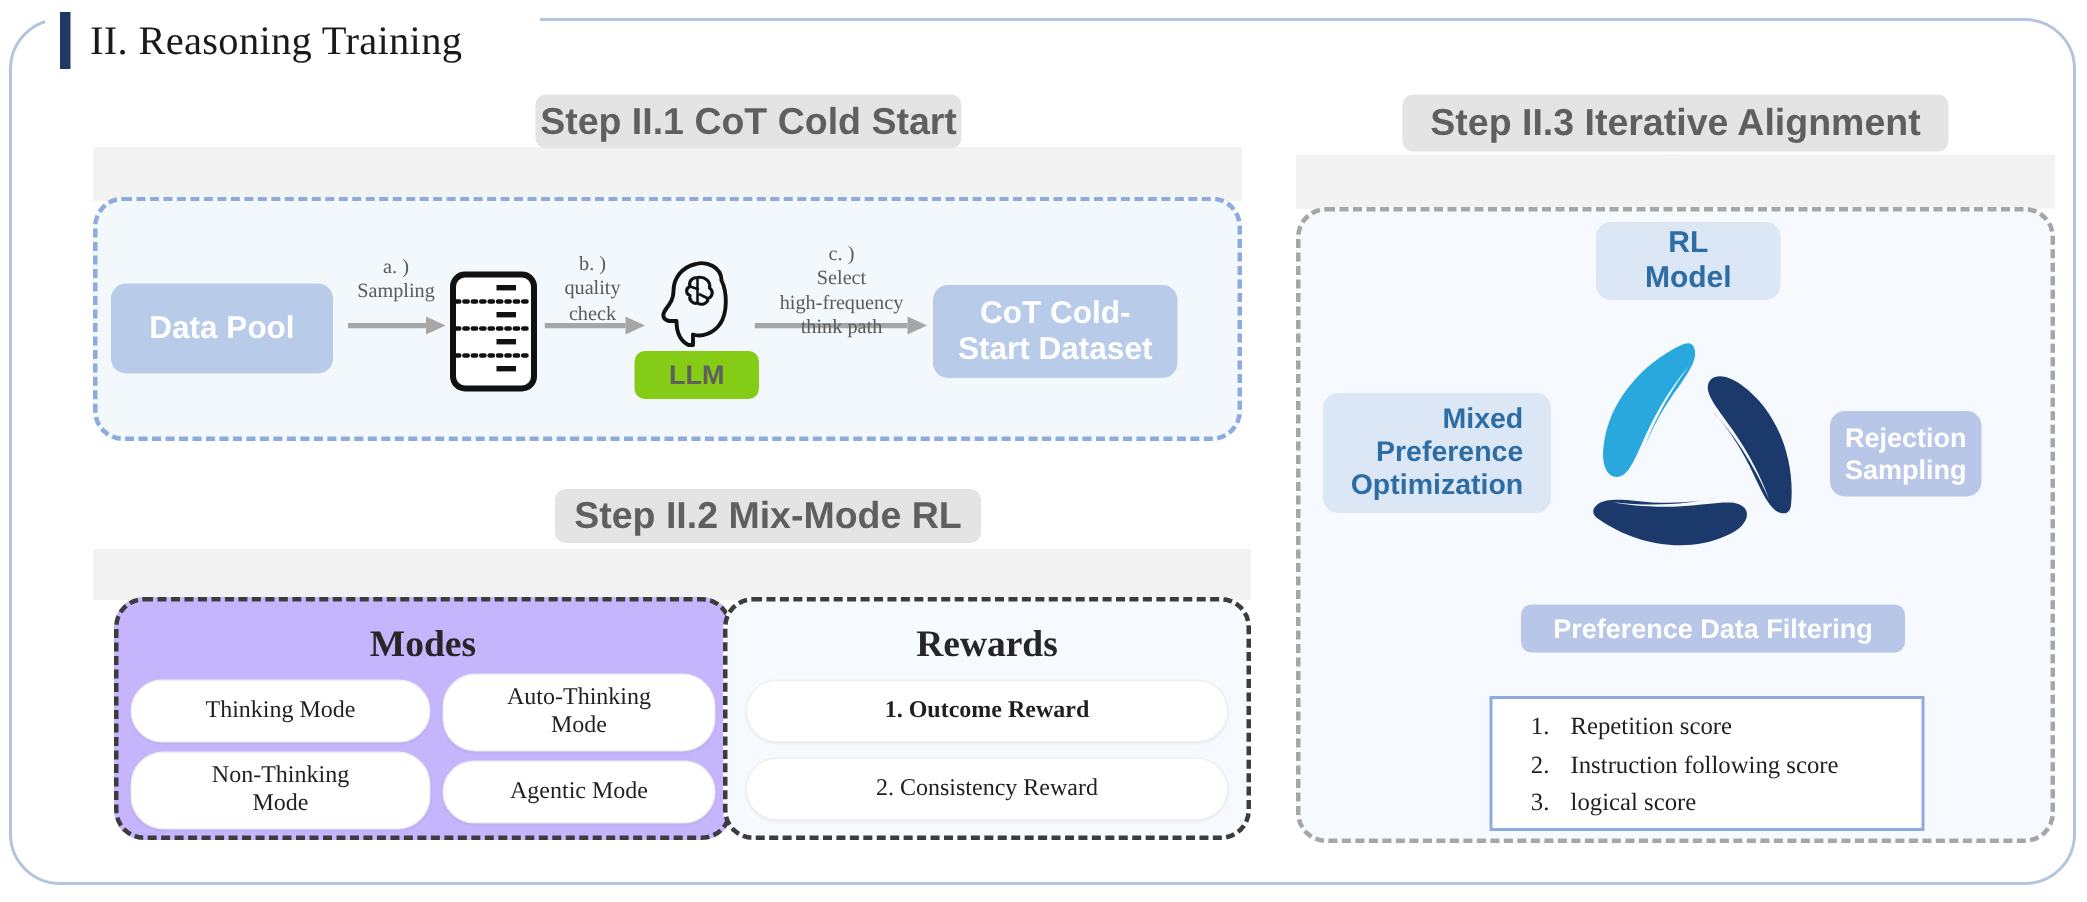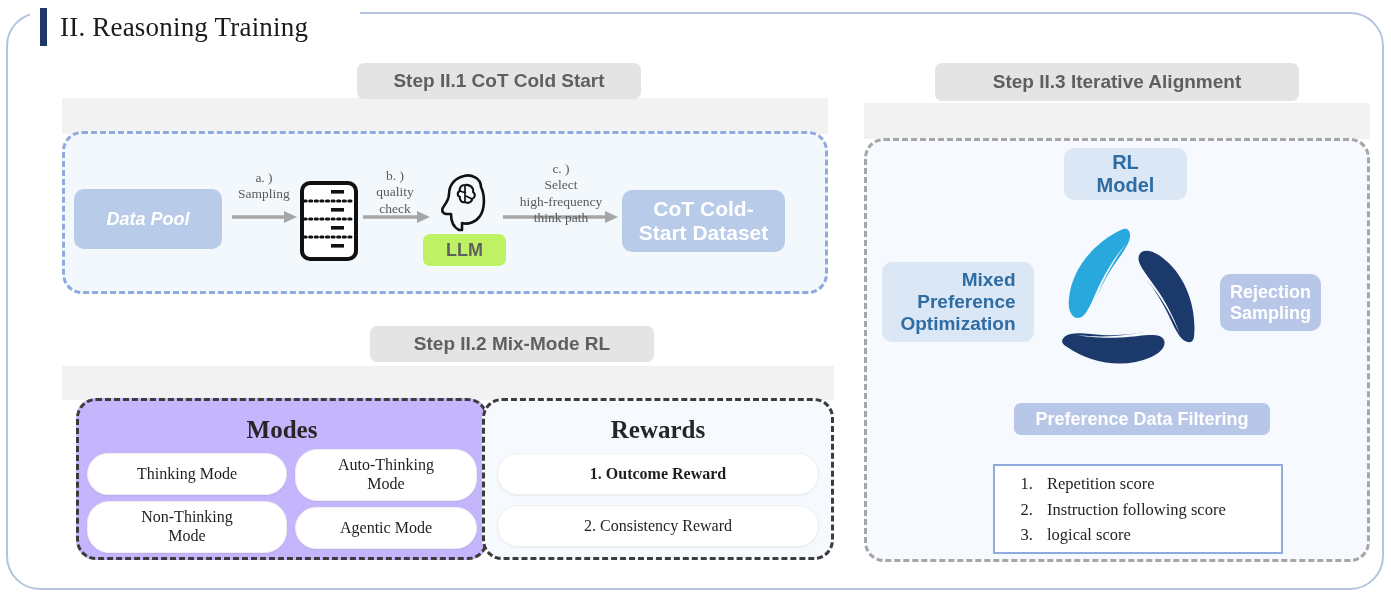--- a/index.html
+++ b/index.html
@@ -50,21 +50,21 @@
     letter-spacing: 0.2px;
     white-space: nowrap;
   }
 
   
   .step-pill {
     position: absolute;
     background: #e4e4e4;
     border-radius: 7px;
     color: #5f5f5f;
-    font-size: 19px;
+    font-size: 25px;
     font-weight: bold;
     display: flex;
     align-items: center;
     justify-content: center;
     white-space: nowrap;
     padding: 0 16px;
   }
   
   .banner {
     position: absolute;
@@ -111,22 +111,21 @@
     text-align: center;
     font-weight: bold;
     line-height: 1.16;
     white-space: pre-line;
   }
   #node-data-pool {
     left: 74px; top: 189px;
     width: 148px; height: 60px;
     background: #b8cbe8;
     color: #ffffff;
-    font-size: 18px;
-    font-style: italic;
+    font-size: 21px;
   }
   #node-cot-dataset {
     left: 622px; top: 190px;
     width: 163px; height: 62px;
     background: #b8cbe8;
     color: #ffffff;
     font-size: 21px;
   }
   #node-rl-model {
     left: 1064px; top: 148px;
@@ -157,21 +156,21 @@
     color: #ffffff;
     font-size: 18px;
     border-radius: 7px;
   }
 
   
   #llm-pill {
     position: absolute;
     left: 423px; top: 234px;
     width: 83px; height: 32px;
-    background: #bef264;
+    background: #84cc16;
     border-radius: 7px;
     display: flex; align-items: center; justify-content: center;
     color: #5f5f5f; font-size: 18px; font-weight: bold;
   }
 
   
   .arrow-label {
     position: absolute;
     color: #5a5a5a;
     font-size: 13.5px;

